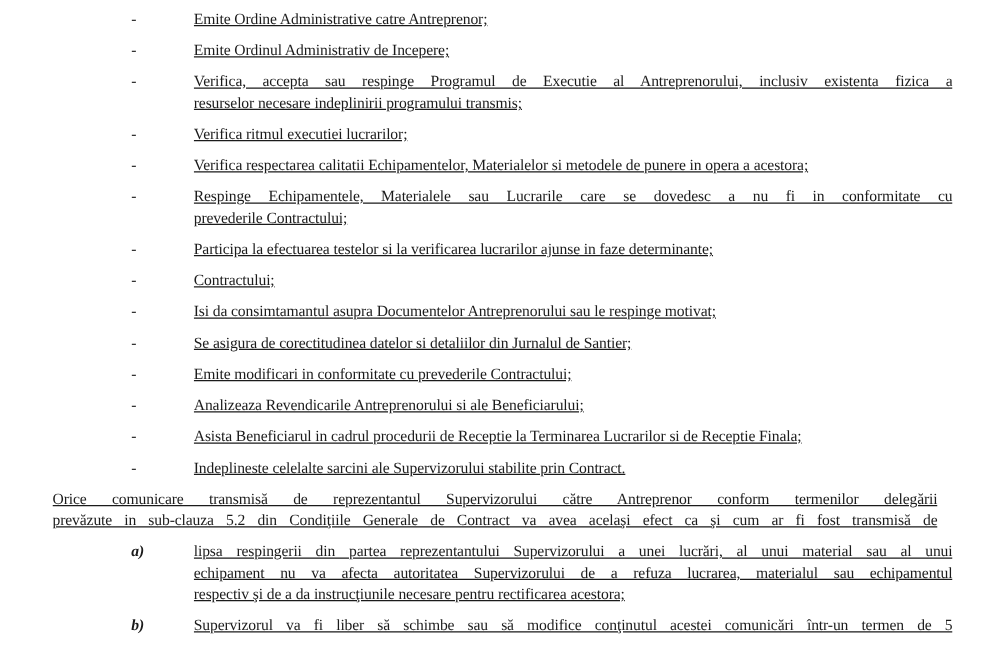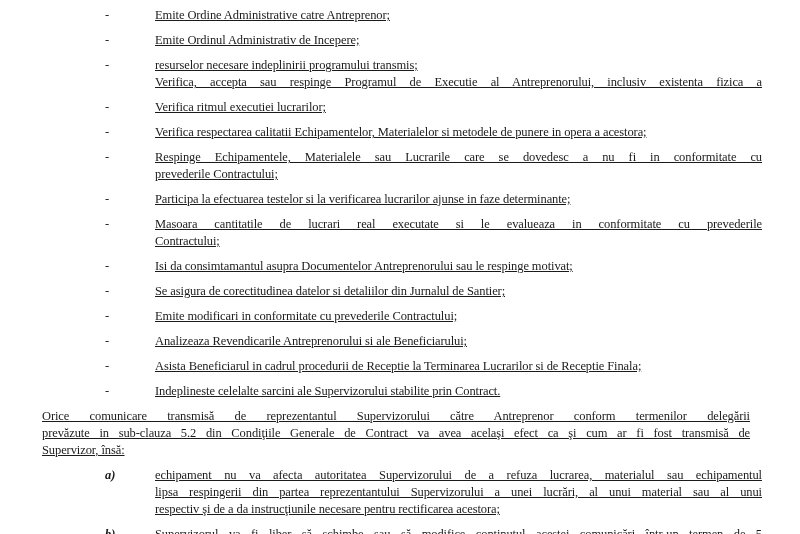--- a/index.html
+++ b/index.html
@@ -68,22 +68,22 @@
     </div>
     <div class="item">
       <span class="marker">-</span>
       <div class="text">
           <div class="line">Emite Ordinul Administrativ de Incepere;</div>
         </div>
     </div>
     <div class="item">
       <span class="marker">-</span>
       <div class="text">
+          <div class="line jline">Verifica, accepta sau respinge Programul de Executie al Antreprenorului, inclusiv existenta fizica a</div>
           <div class="line">resurselor necesare indeplinirii programului transmis;</div>
-          <div class="line jline">Verifica, accepta sau respinge Programul de Executie al Antreprenorului, inclusiv existenta fizica a</div>
         </div>
     </div>
     <div class="item">
       <span class="marker">-</span>
       <div class="text">
           <div class="line">Verifica ritmul executiei lucrarilor;</div>
         </div>
     </div>
     <div class="item">
       <span class="marker">-</span>
@@ -100,21 +100,20 @@
     </div>
     <div class="item">
       <span class="marker">-</span>
       <div class="text">
           <div class="line">Participa la efectuarea testelor si la verificarea lucrarilor ajunse in faze determinante;</div>
         </div>
     </div>
     <div class="item">
       <span class="marker">-</span>
       <div class="text">
-          <div class="line jline">Masoara cantitatile de lucrari real executate si le evalueaza in conformitate cu prevederile</div>
           <div class="line">Contractului;</div>
         </div>
     </div>
     <div class="item">
       <span class="marker">-</span>
       <div class="text">
           <div class="line">Isi da consimtamantul asupra Documentelor Antreprenorului sau le respinge motivat;</div>
         </div>
     </div>
     <div class="item">
@@ -145,29 +144,28 @@
       <span class="marker">-</span>
       <div class="text">
           <div class="line">Indeplineste celelalte sarcini ale Supervizorului stabilite prin Contract.</div>
         </div>
     </div>
   </div>
 
   <div class="paragraph">
       <div class="line jline">Orice comunicare transmisă de reprezentantul Supervizorului către Antreprenor conform termenilor delegării</div>
       <div class="line jline">prevăzute in sub-clauza 5.2 din Condiţiile Generale de Contract va avea acelaşi efect ca şi cum ar fi fost transmisă de</div>
-      <div class="line">Supervizor, însă:</div>
     </div>
 
   <div class="lettered">
     <div class="item">
       <span class="marker">a)</span>
       <div class="text">
+          <div class="line jline">lipsa respingerii din partea reprezentantului Supervizorului a unei lucrări, al unui material sau al unui</div>
           <div class="line jline">echipament nu va afecta autoritatea Supervizorului de a refuza lucrarea, materialul sau echipamentul</div>
-          <div class="line jline">lipsa respingerii din partea reprezentantului Supervizorului a unei lucrări, al unui material sau al unui</div>
           <div class="line">respectiv şi de a da instrucţiunile necesare pentru rectificarea acestora;</div>
         </div>
     </div>
     <div class="item">
       <span class="marker">b)</span>
       <div class="text force-justify">
           <div class="line">Supervizorul va fi liber să schimbe sau să modifice conţinutul acestei comunicări într-un termen de 5</div>
         </div>
     </div>
   </div>

